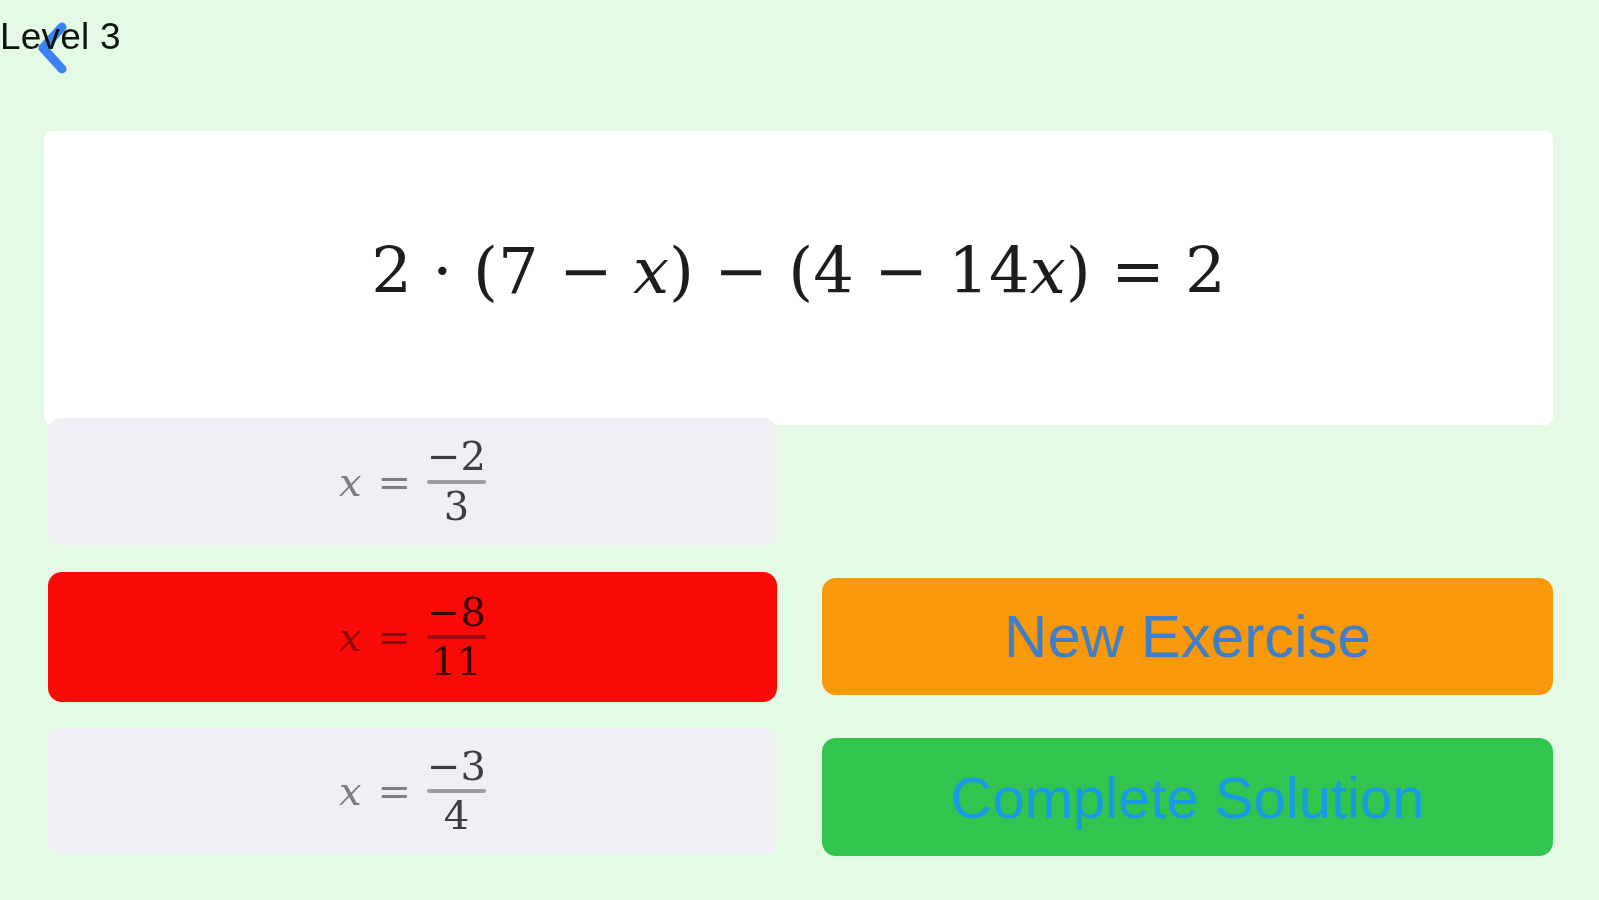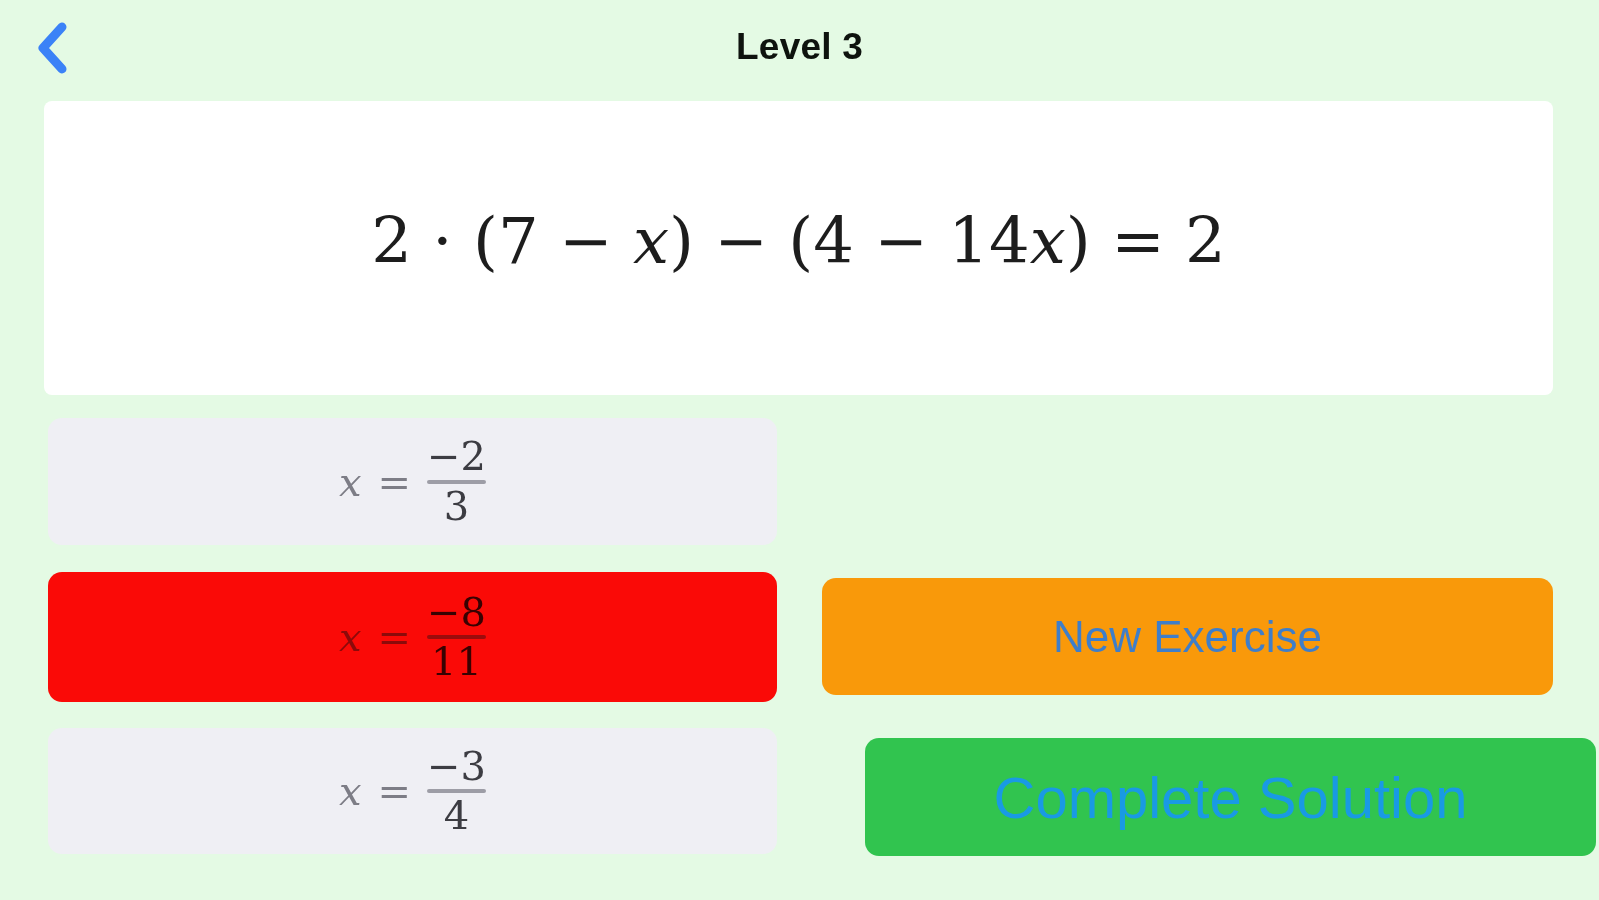--- a/index.html
+++ b/index.html
@@ -11,28 +11,28 @@
     background: var(--background, #e4fae4);
   }
 
   
   .back-btn {
     position:absolute; left:22px; top:16px; width:60px; height:64px;
     background:transparent; border:none; cursor:pointer;
     display:flex; align-items:center; justify-content:center;
   }
   .title {
-    position:absolute; left:0; right:0; top:26px; text-align:center;
-    font-size:37px; font-weight:bold; color: var(--title, #0e130e);
+    position:absolute; left:0; right:0; top:16px; 
+    font-size:37px; font-weight:normal; color: var(--title, #0e130e);
     letter-spacing:0.2px;
   }
 
   
   .card {
-    position:absolute; left:44px; top:101px; width:1509px; height:294px;
+    position:absolute; left:44px; top:131px; width:1509px; height:294px;
     background: var(--card, #ffffff); border-radius:8px;
     display:flex; align-items:center; justify-content:center;
     padding-bottom:14px;
   }
   .equation {
     font-family:"DejaVu Serif", serif; font-size:64px; color:#1d1d1d;
     white-space:nowrap;
   }
   .equation .it { font-style:italic; }
 
@@ -62,23 +62,23 @@
   .opt.wrong .bar { background:#9c0c0c; }
 
   
   .act {
     position:absolute; left:822px; width:731px; border:none; cursor:pointer;
     border-radius:14px; display:flex; align-items:center; justify-content:center;
     font-family:"Liberation Sans", sans-serif; font-weight:normal;
     white-space:nowrap;
   }
   .act.new { top:578px; height:117px; background: var(--orange, #f9990a);
-    color: var(--blue_on_orange, #3f7ec9); font-size:44px; }
+    color: var(--blue_on_orange, #3f7ec9); font-size:60px; }
   .act.sol { top:738px; height:118px; background: var(--green, #31c44f);
-    color: var(--blue_on_green, #199ae4); font-size:58px;margin-left:43px; }
+    color: var(--blue_on_green, #199ae4); font-size:58px; }
 
   
   .chev { width:34px; height:52px; }
 </style>
 </head>
 <body>
 
 <div class="screen">
 
   <button class="back-btn">

